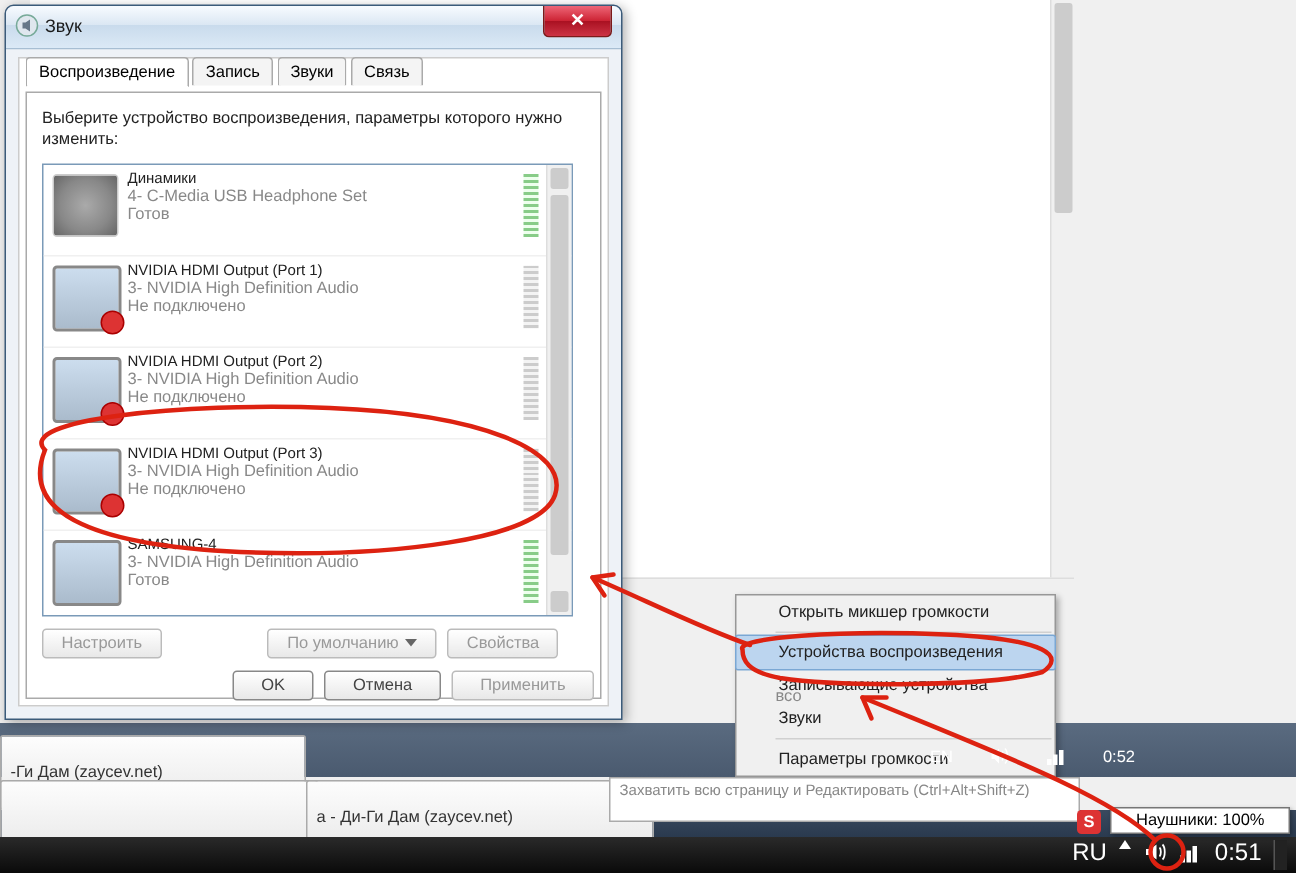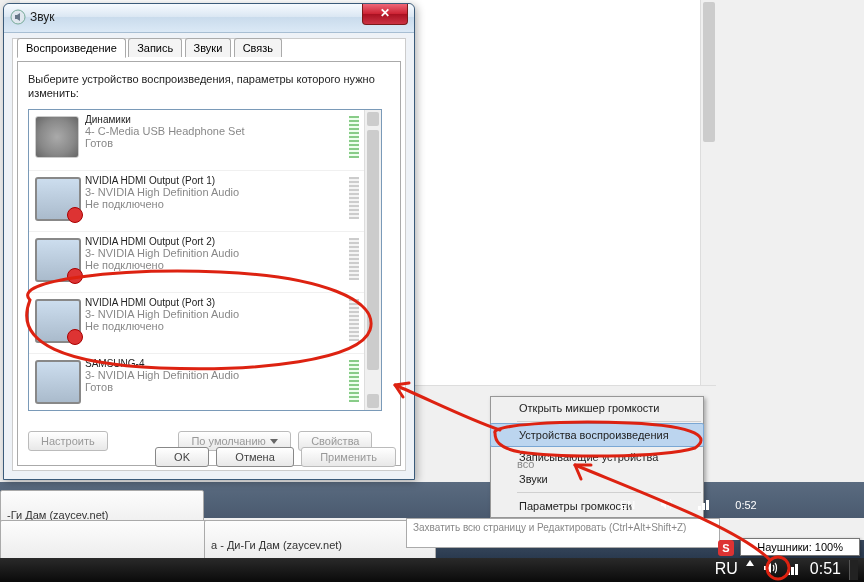--- a/index.html
+++ b/index.html
@@ -29,21 +29,21 @@
 .dev{height:52px;border-bottom:1px solid #f0f0f0;position:relative;padding:4px 6px 4px 56px}
 .dev .ico{position:absolute;left:6px;top:6px;width:42px;height:40px;background:#e8e8e8;border:1px solid #ccc;border-radius:3px}
 .dev .ico.spk{background:radial-gradient(circle at 50% 50%,#aaa,#888 60%,#666)}
 .dev .ico.mon{background:linear-gradient(#cde,#abc);border:2px solid #888}
 .dev .ico .badge{position:absolute;right:-4px;bottom:-4px;width:14px;height:14px;border-radius:50%;background:#d33;border:1px solid #a00}
 .dev .nm{font-weight:normal;font-size:10px;color:#222}
 .dev .sub{color:#888;font-size:11px}
 .dev .st{color:#888;font-size:11px}
 .dev .meter{position:absolute;right:22px;top:6px;width:10px;height:42px;background:repeating-linear-gradient(#8c8,#8c8 2px,#efe 2px,#efe 4px)}
 .dev .meter.grey{background:repeating-linear-gradient(#ccc,#ccc 2px,#f4f4f4 2px,#f4f4f4 4px)}
-.btn-row{margin-top:20px}
+.btn-row{margin-top:8px}
 .wbtn{display:inline-block;padding:3px 12px;border:1px solid #888;background:linear-gradient(#fff,#e8e8e8);border-radius:3px;font-size:11px;color:#444;margin-right:4px}
 .wbtn.disabled{color:#999;border-color:#bbb}
 .dlg-btns{position:absolute;right:14px;bottom:12px}
 .dlg-btns .wbtn{padding:3px 18px}
 .arrow-dd{display:inline-block;width:0;height:0;border-left:4px solid transparent;border-right:4px solid transparent;border-top:5px solid #666;margin-left:4px;vertical-align:middle}
 
 .ctx{position:absolute;left:490px;top:396px;width:212px;background:#f0f0f0;border:1px solid #979797;box-shadow:2px 2px 4px rgba(0,0,0,.3)}
 .ctx .itm{padding:5px 10px 5px 28px;font-size:11px;color:#222;position:relative}
 .ctx .sep{height:1px;background:#d0d0d0;margin:2px 2px 2px 26px}
 .ctx .itm.hov{background:#bcd5ef;border:1px solid #7aa7d4;margin:-1px;border-radius:2px}

